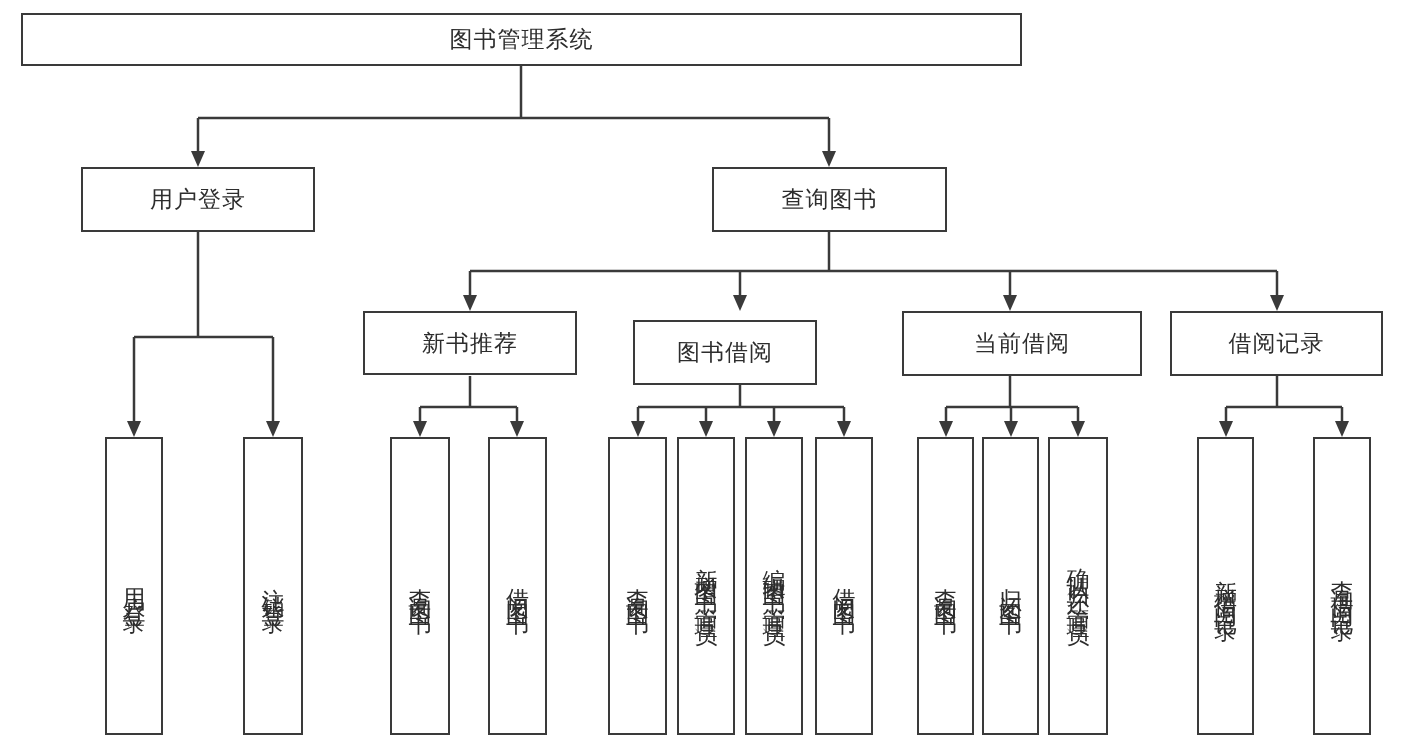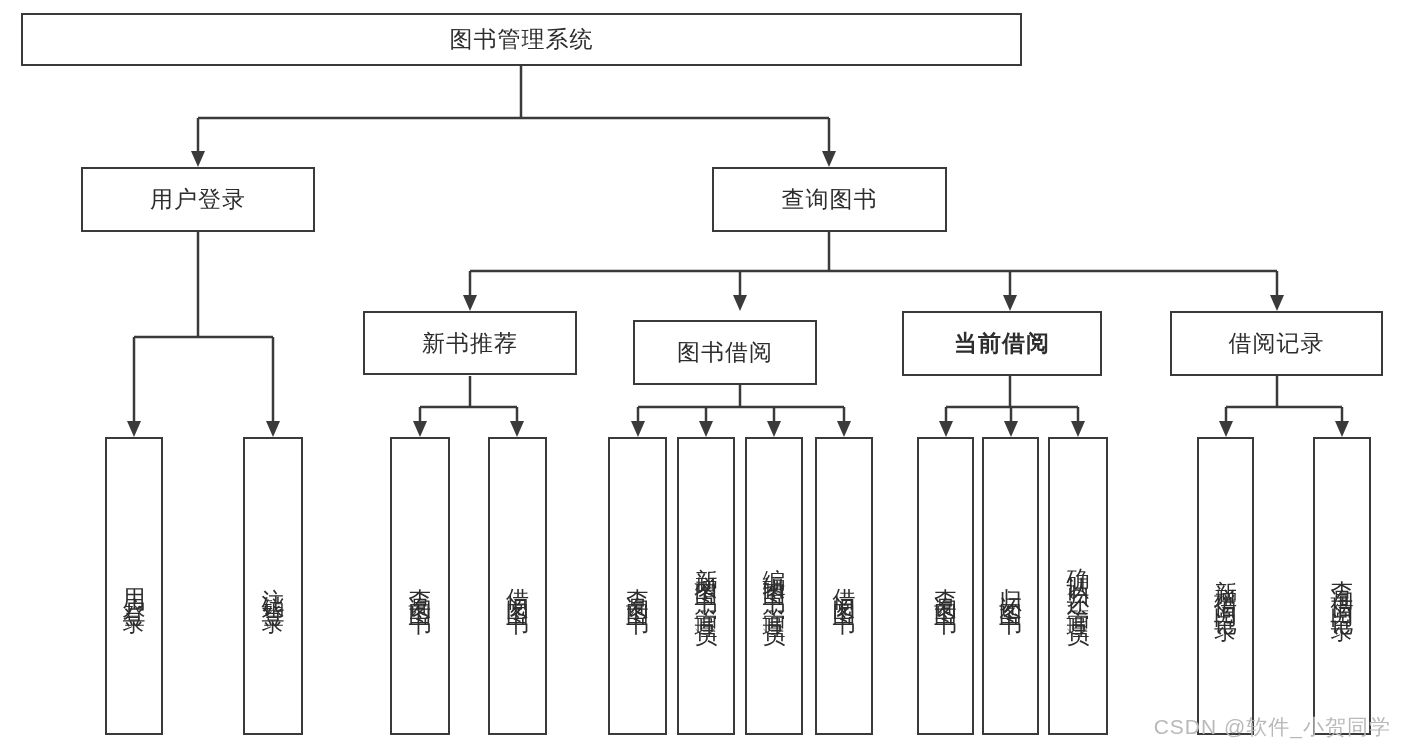--- a/index.html
+++ b/index.html
@@ -157,21 +157,21 @@
     </g>
   </svg>
 
   <div class="node" style="left:21px;top:13px;width:1001px;height:53px;">图书管理系统</div>
 
   <div class="node" style="left:81px;top:167px;width:234px;height:65px;">用户登录</div>
   <div class="node" style="left:712px;top:167px;width:235px;height:65px;">查询图书</div>
 
   <div class="node" style="left:363px;top:311px;width:214px;height:64px;">新书推荐</div>
   <div class="node" style="left:633px;top:311px;width:184px;height:65px;margin-top:9px;">图书借阅</div>
-  <div class="node" style="left:902px;top:311px;width:200px;height:65px;font-weight:bold;">当前借阅</div>
+  <div class="node" style="left:902px;top:311px;width:240px;height:65px;">当前借阅</div>
   <div class="node" style="left:1170px;top:311px;width:213px;height:65px;">借阅记录</div>
 
   <div class="leaf" style="left:105px;width:58px;">
     <span>用户登录</span>
   </div>
   <div class="leaf" style="left:243px;width:60px;">
     <span>注销登录</span>
   </div>
 
   <div class="leaf" style="left:390px;width:60px;">
@@ -204,15 +204,14 @@
     <span>确认归还（管理员）</span>
   </div>
 
   <div class="leaf" style="left:1197px;width:57px;">
     <span>新增借阅记录</span>
   </div>
   <div class="leaf" style="left:1313px;width:58px;">
     <span>查询借阅记录</span>
   </div>
 
-  <div class="watermark">CSDN @软件_小贺同学</div>
 
 </div>
 
 </body></html>

